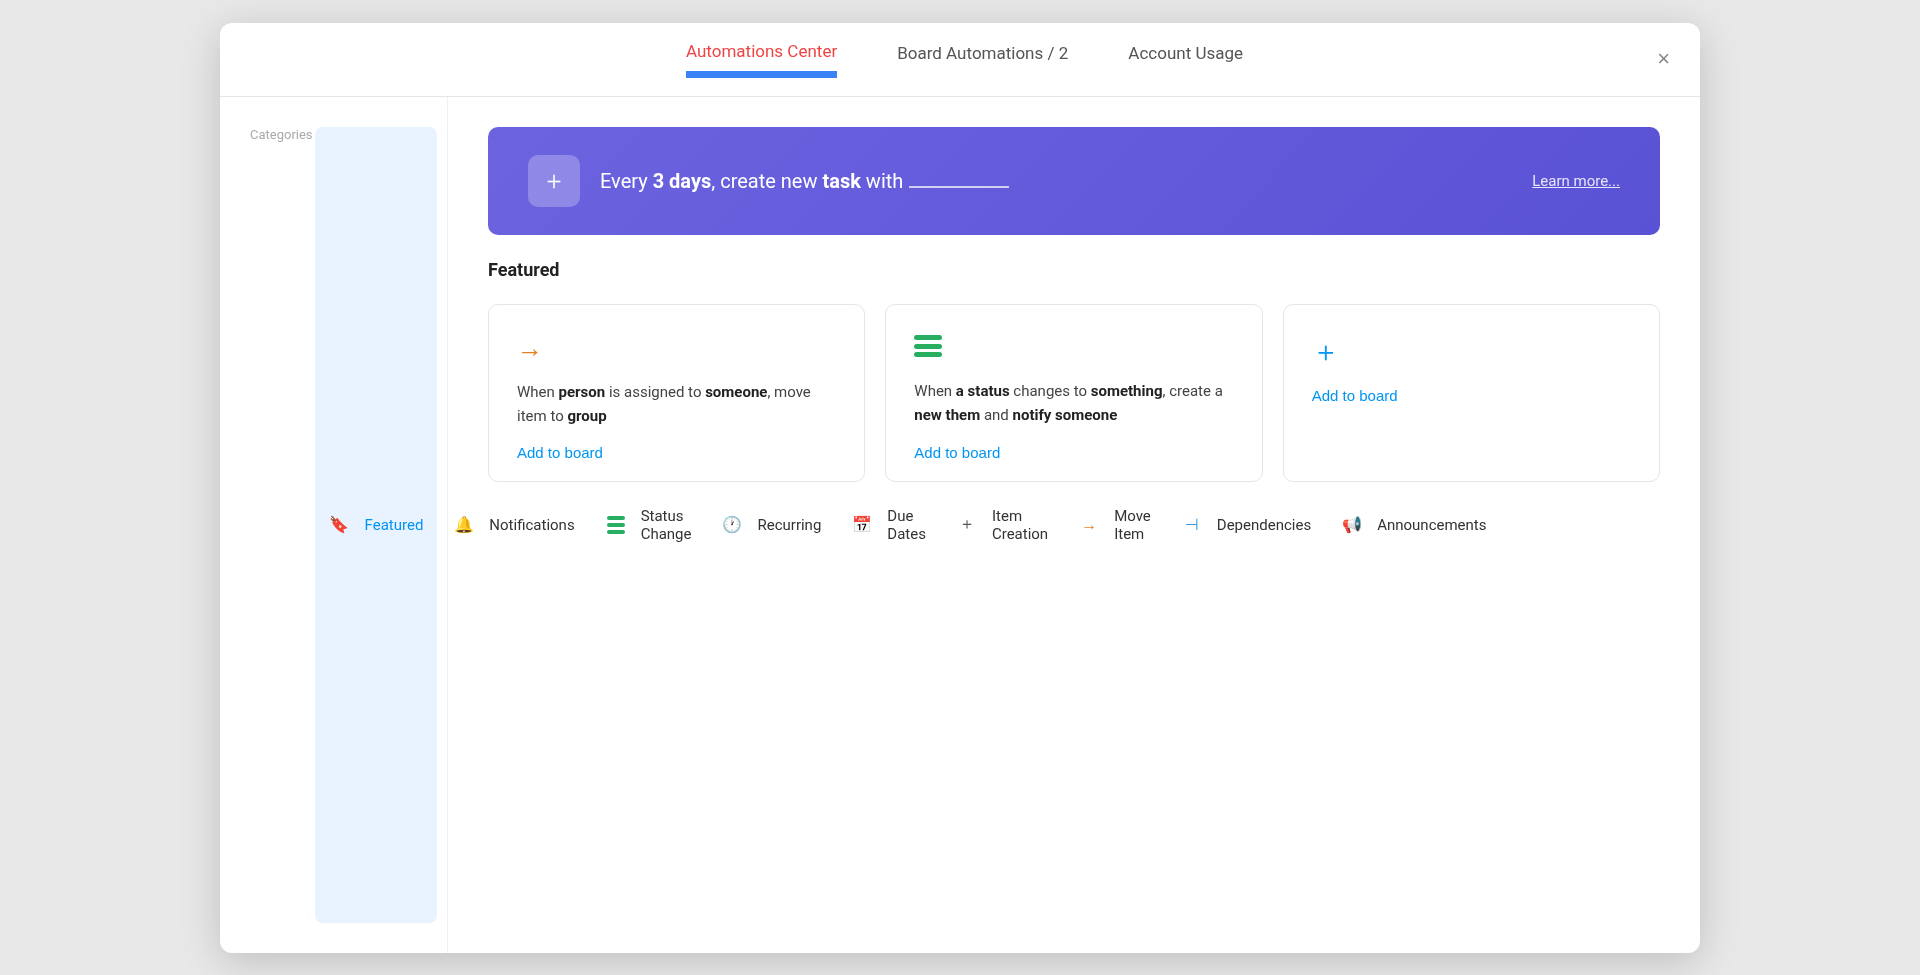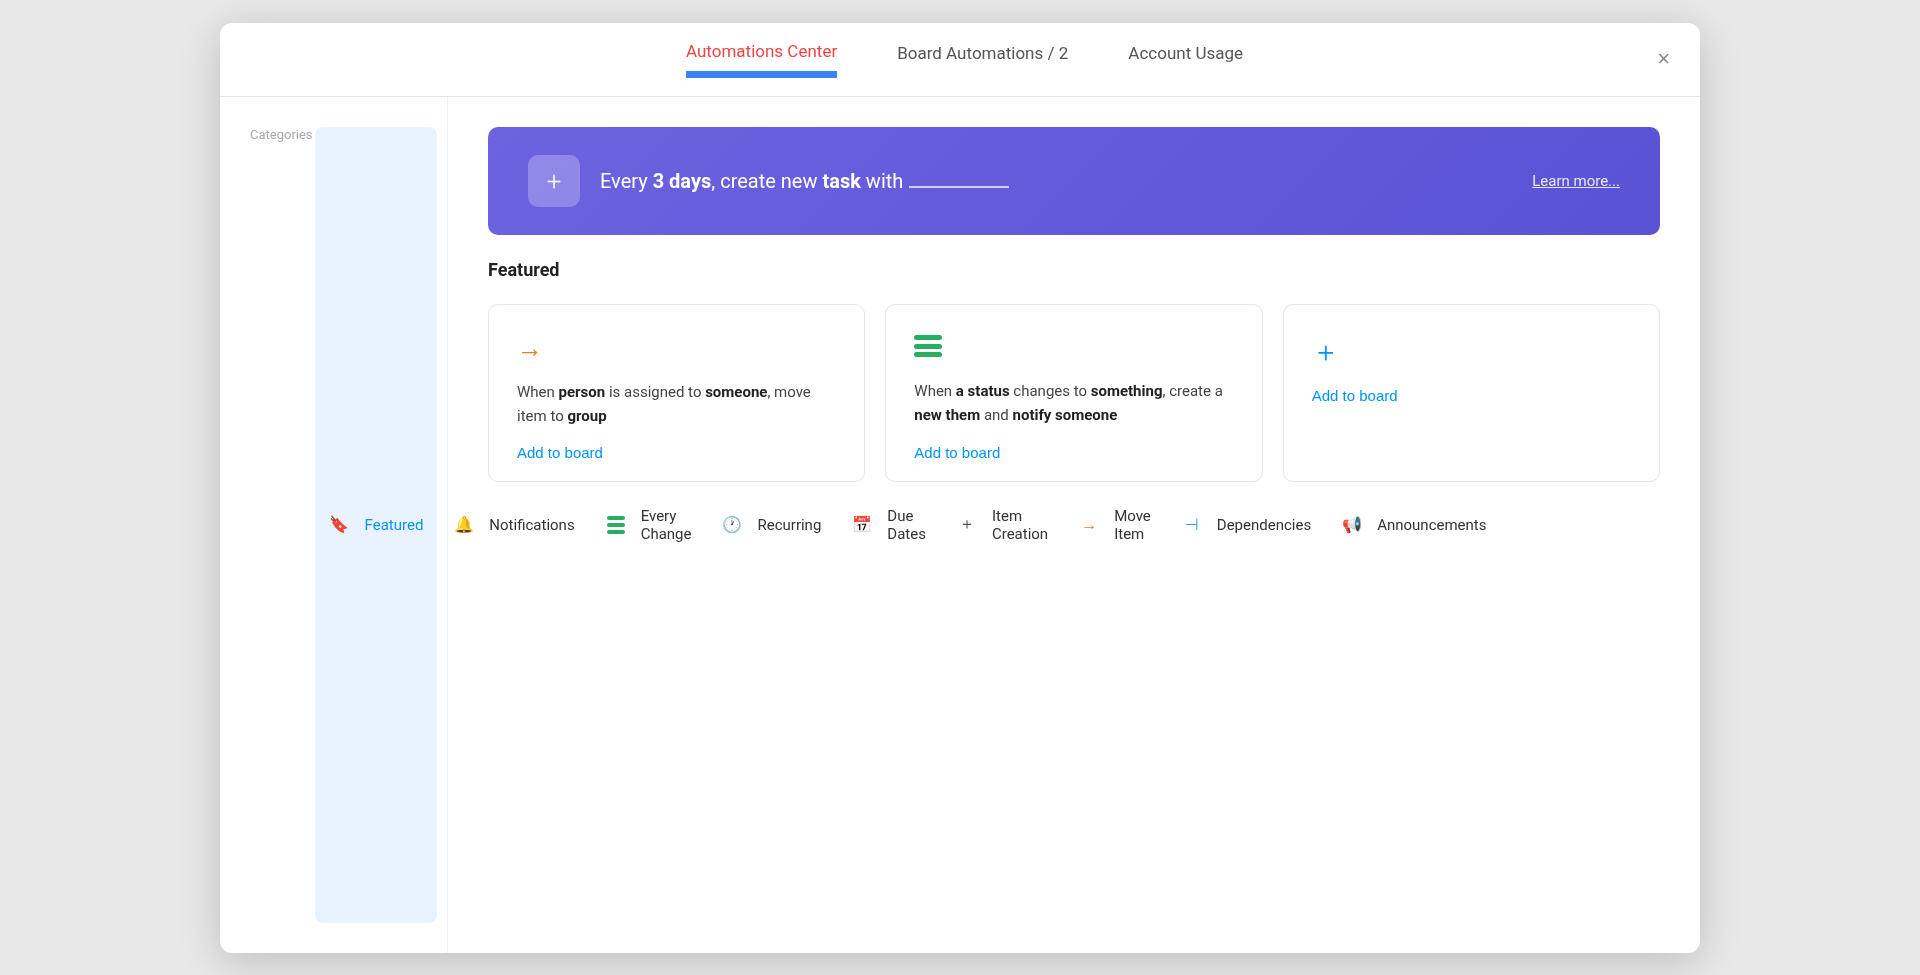--- a/index.html
+++ b/index.html
@@ -308,21 +308,21 @@
         <span>Notifications</span>
       </div>
       <div class="sidebar-item">
         <span class="item-icon icon-status">
           <svg width="18" height="18" viewBox="0 0 18 18" fill="none">
             <rect y="0" width="18" height="4" rx="2" fill="#27ae60"></rect>
             <rect y="7" width="18" height="4" rx="2" fill="#27ae60"></rect>
             <rect y="14" width="18" height="4" rx="2" fill="#27ae60"></rect>
           </svg>
         </span>
-        <span>Every Change</span>
+        <span>Status Change</span>
       </div>
       <div class="sidebar-item">
         <span class="item-icon icon-clock">🕐</span>
         <span>Recurring</span>
       </div>
       <div class="sidebar-item">
         <span class="item-icon icon-calendar">📅</span>
         <span>Due Dates</span>
       </div>
       <div class="sidebar-item">

